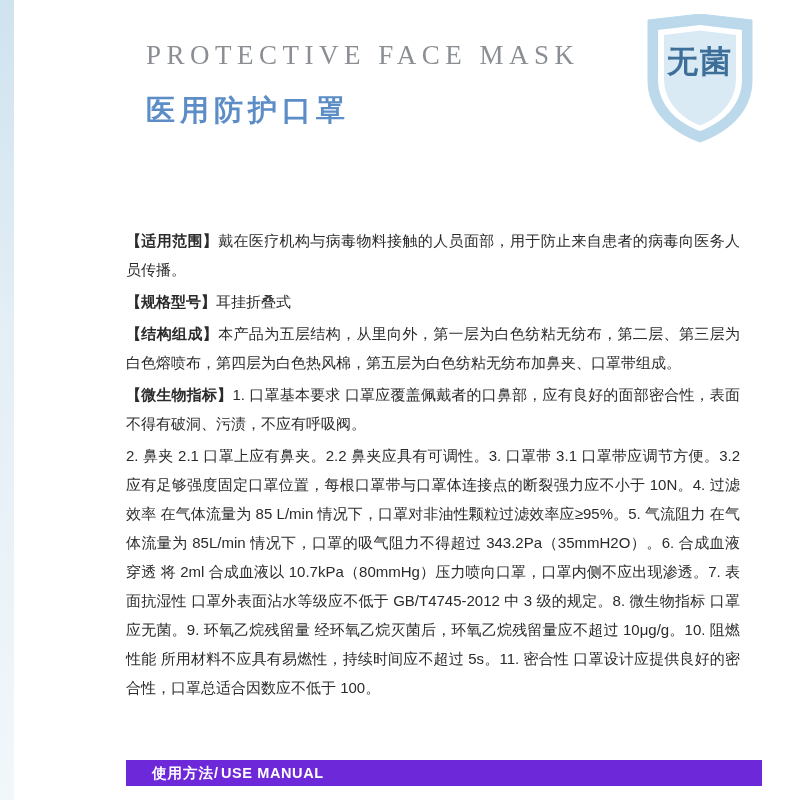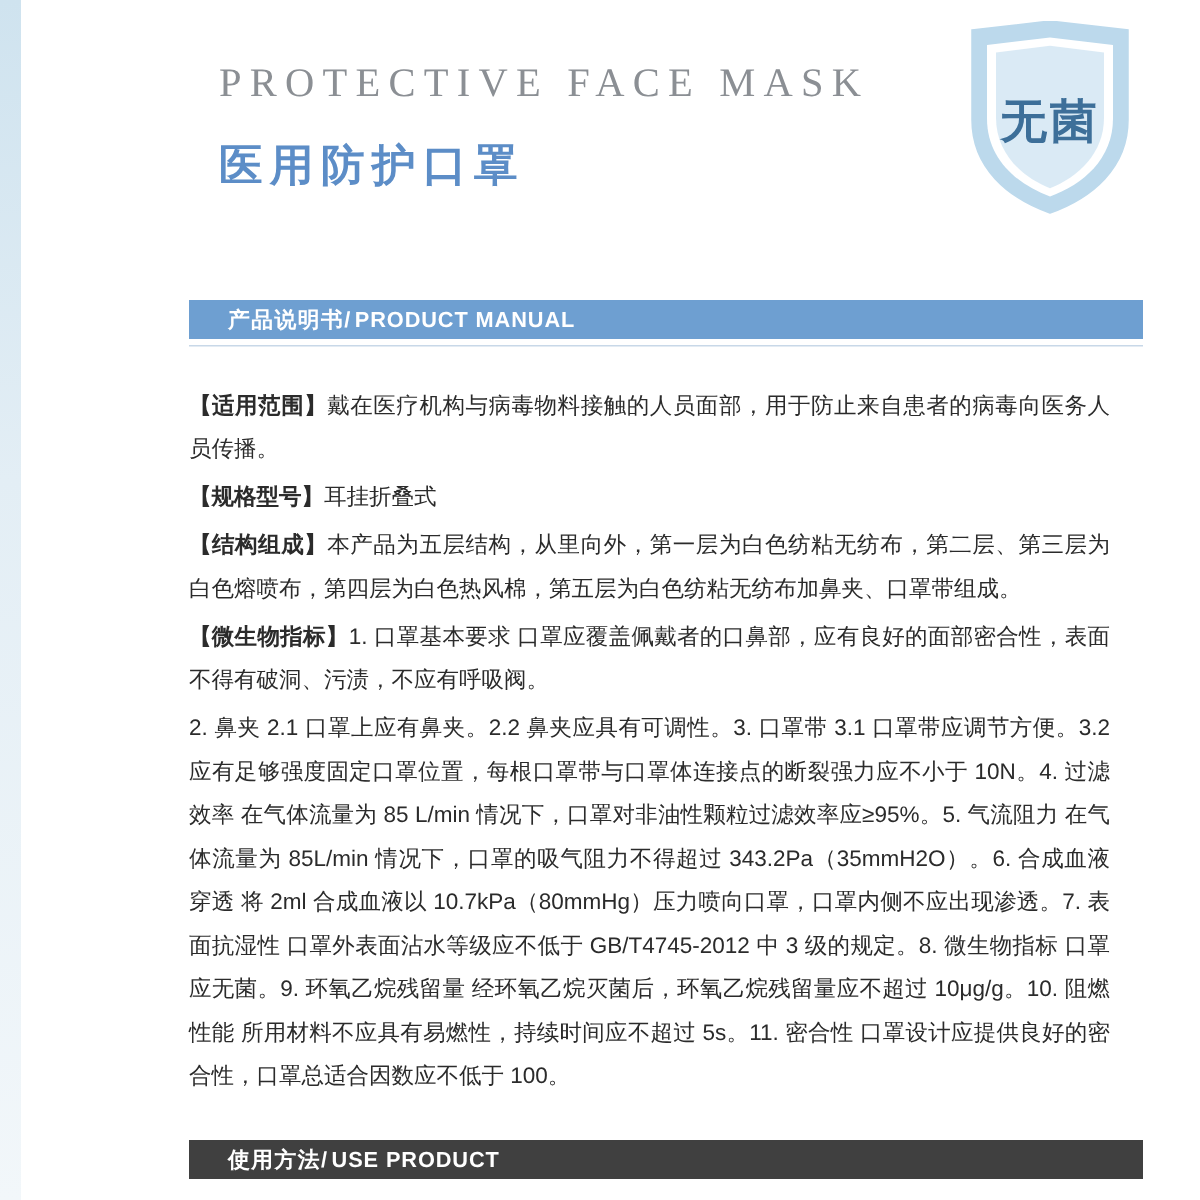--- a/index.html
+++ b/index.html
@@ -75,21 +75,21 @@
     position: absolute;
     right: 22px;
     top: 14px;
     width: 112px;
     height: 130px;
   }
   .shield svg { display: block; }
   .shield-text {
     position: absolute;
     left: 0;
-    top: 46px;
+    top: 27px;
     width: 112px;
     text-align: center;
     font-size: 31px;
     font-weight: 700;
     color: #3d6f99;
     letter-spacing: 2px;
   }
 
   
   .ribbon {
@@ -148,21 +148,21 @@
     text-indent: 0;
   }
 
   
   .ribbon-bottom {
     position: absolute;
     left: 126px;
     top: 760px;
     width: 636px;
     height: 26px;
-    background: #404040;
+    background: #6d28d9;
     display: flex;
     align-items: center;
   }
 </style>
 </head>
 <body>
 
 <div class="page">
 
   <div class="left-bar"></div>
@@ -176,26 +176,20 @@
       <div class="shield">
         <svg width="112" height="130" viewBox="0 0 112 130" xmlns="http://www.w3.org/2000/svg">
           <path d="M4 6 L56 0 L108 6 L108 66 C108 98 84 118 56 128 C28 118 4 98 4 66 Z" fill="#bcd9ec" stroke="#bcd9ec" stroke-width="1"></path>
           <path d="M14 16 L56 11 L98 16 L98 65 C98 92 78 109 56 117 C34 109 14 92 14 65 Z" fill="#ffffff"></path>
           <path d="M20 21 L56 16.5 L92 21 L92 64.5 C92 88 75 104 56 111.5 C37 104 20 88 20 64.5 Z" fill="#bcd9ec" opacity="0.55"></path>
         </svg>
         <div class="shield-text">无菌</div>
       </div>
     </div>
 
-    <div class="ribbon">
-      <div class="ribbon-inner">
-        <span class="ribbon-cn">产品说明书/</span>
-        <span class="ribbon-en">PRODUCT MANUAL</span>
-      </div>
-    </div>
 
     <div class="body-block">
 
 
       <p class="para">
         <span class="lbl">【适用范围】</span><span>戴在医疗机构与病毒物料接触的人员面部，用于防止来自患者的病毒向医务人员传播。</span>
       </p>
 
       <p class="para">
         <span class="lbl">【规格型号】</span><span>耳挂折叠式</span>
@@ -212,17 +206,17 @@
       <p class="para para-indent">
         <span>2. 鼻夹 2.1 口罩上应有鼻夹。2.2 鼻夹应具有可调性。3. 口罩带 3.1 口罩带应调节方便。3.2 应有足够强度固定口罩位置，每根口罩带与口罩体连接点的断裂强力应不小于 10N。4. 过滤效率 在气体流量为 85 L/min 情况下，口罩对非油性颗粒过滤效率应≥95%。5. 气流阻力 在气体流量为 85L/min 情况下，口罩的吸气阻力不得超过 343.2Pa（35mmH2O）。6. 合成血液穿透 将 2ml 合成血液以 10.7kPa（80mmHg）压力喷向口罩，口罩内侧不应出现渗透。7. 表面抗湿性 口罩外表面沾水等级应不低于 GB/T4745-2012 中 3 级的规定。8. 微生物指标 口罩应无菌。9. 环氧乙烷残留量 经环氧乙烷灭菌后，环氧乙烷残留量应不超过 10μg/g。10. 阻燃性能 所用材料不应具有易燃性，持续时间应不超过 5s。11. 密合性 口罩设计应提供良好的密合性，口罩总适合因数应不低于 100。</span>
       </p>
 
     </div>
   </div>
 
   <div class="ribbon-bottom">
     <div class="ribbon-inner">
       <span class="ribbon-cn">使用方法/</span>
-      <span class="ribbon-en">USE PRODUCT</span>
+      <span class="ribbon-en">USE MANUAL</span>
     </div>
   </div>
 
 </div>
 
 </body></html>

